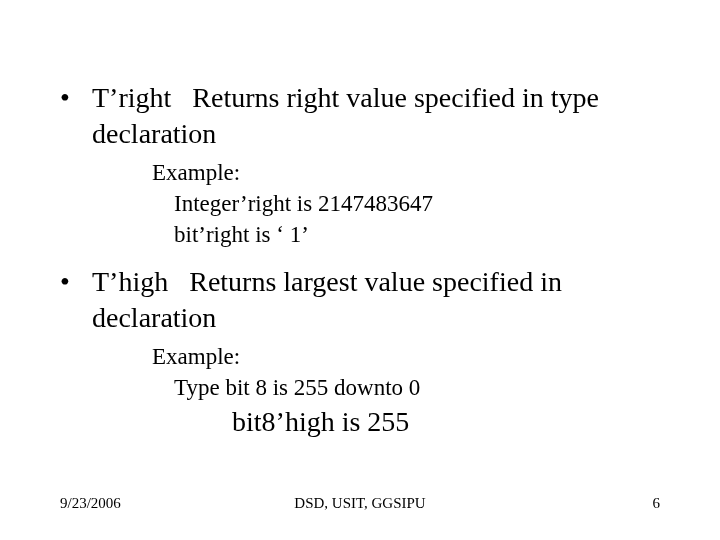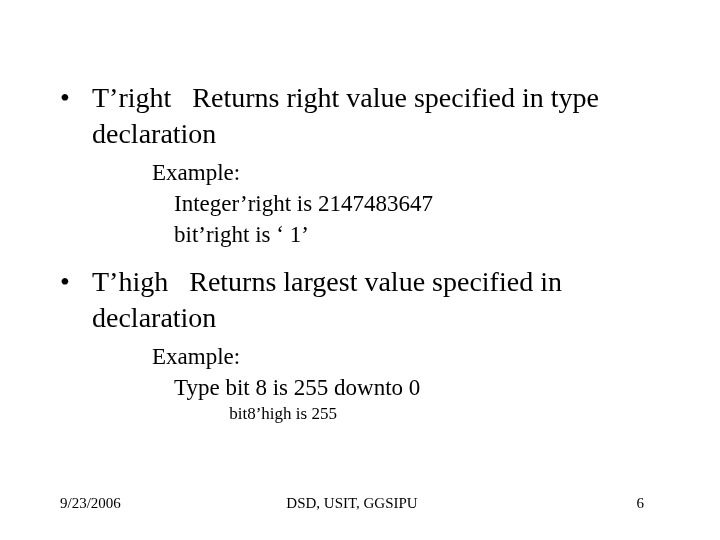--- a/index.html
+++ b/index.html
@@ -41,31 +41,31 @@
     font-size: 23px;
     line-height: 1.35;
   }
   .subsub {
     margin-left: 114px;
     font-size: 23px;
     line-height: 1.35;
   }
   .subsub2 {
     margin-left: 165px;
-    font-size: 17px;
+    font-size: 28px;
     line-height: 1.35;
   }
   .block2 {
     margin-top: 14px;
   }
   .footer {
     position: absolute;
     bottom: 28px;
     left: 60px;
-    right: 76px;
+    right: 60px;
     font-size: 15px;
     display: flex;
     justify-content: space-between;
     align-items: center;
   }
   .footer .center {
     position: absolute;
     left: 0;
     right: 0;
     text-align: center;

